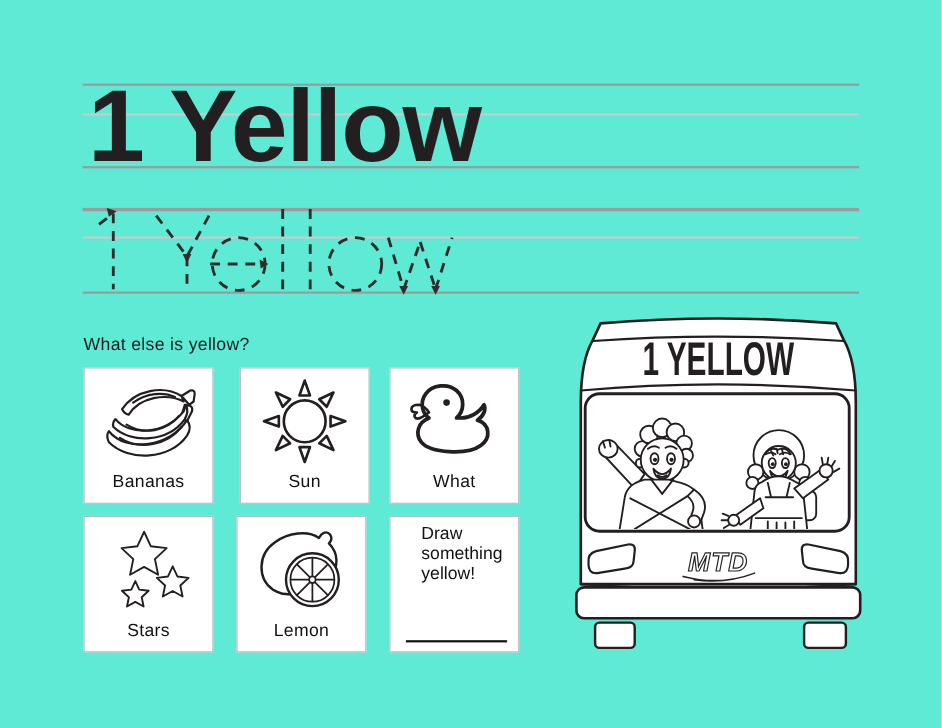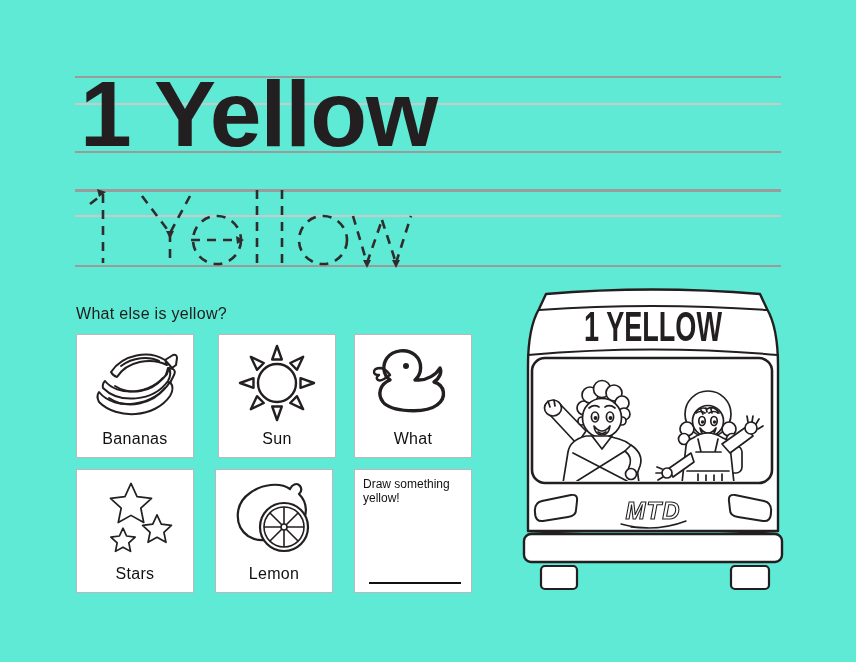--- a/index.html
+++ b/index.html
@@ -10,21 +10,21 @@
   .guide.light{background:#c9c9c9;}
   #solid-title{position:absolute;left:80px;top:68px;font-size:93px;font-weight:bold;
                line-height:1;letter-spacing:-1px;color:#231f20;white-space:nowrap;}
   #trace-svg{position:absolute;left:70px;top:183px;}
   #question{position:absolute;left:76px;top:305px;font-size:16px;letter-spacing:.3px;color:#1d1d1d;}
   .card{position:absolute;width:118px;height:124px;border:1px solid #b8b8c0;background:#fff;
         box-sizing:border-box;display:flex;flex-direction:column;align-items:center;}
   .card .art{flex:1;display:flex;align-items:center;justify-content:center;width:100%;}
   .card .lbl{font-size:16px;color:#111;margin-bottom:9px;letter-spacing:.3px;}
   #card-draw{padding:0;}
-  #draw-prompt{font-size:12px;color:#111;align-self:flex-start;padding:7px 4px 0 8px;letter-spacing:0;}
+  #draw-prompt{font-size:16px;color:#111;align-self:flex-start;padding:7px 4px 0 8px;letter-spacing:0;margin-left:20px;}
   #draw-line{position:absolute;left:14px;bottom:8px;width:92px;height:2px;background:#111;}
   #bus-svg{position:absolute;left:515px;top:281px;}
   svg{display:block;}
   .ink{stroke:#231f20;fill:none;stroke-linecap:round;stroke-linejoin:round;}
   .inkfill{stroke:#231f20;fill:#ffffff;stroke-linecap:round;stroke-linejoin:round;}
 </style>
 </head>
 <body>
 
 <div id="page">

